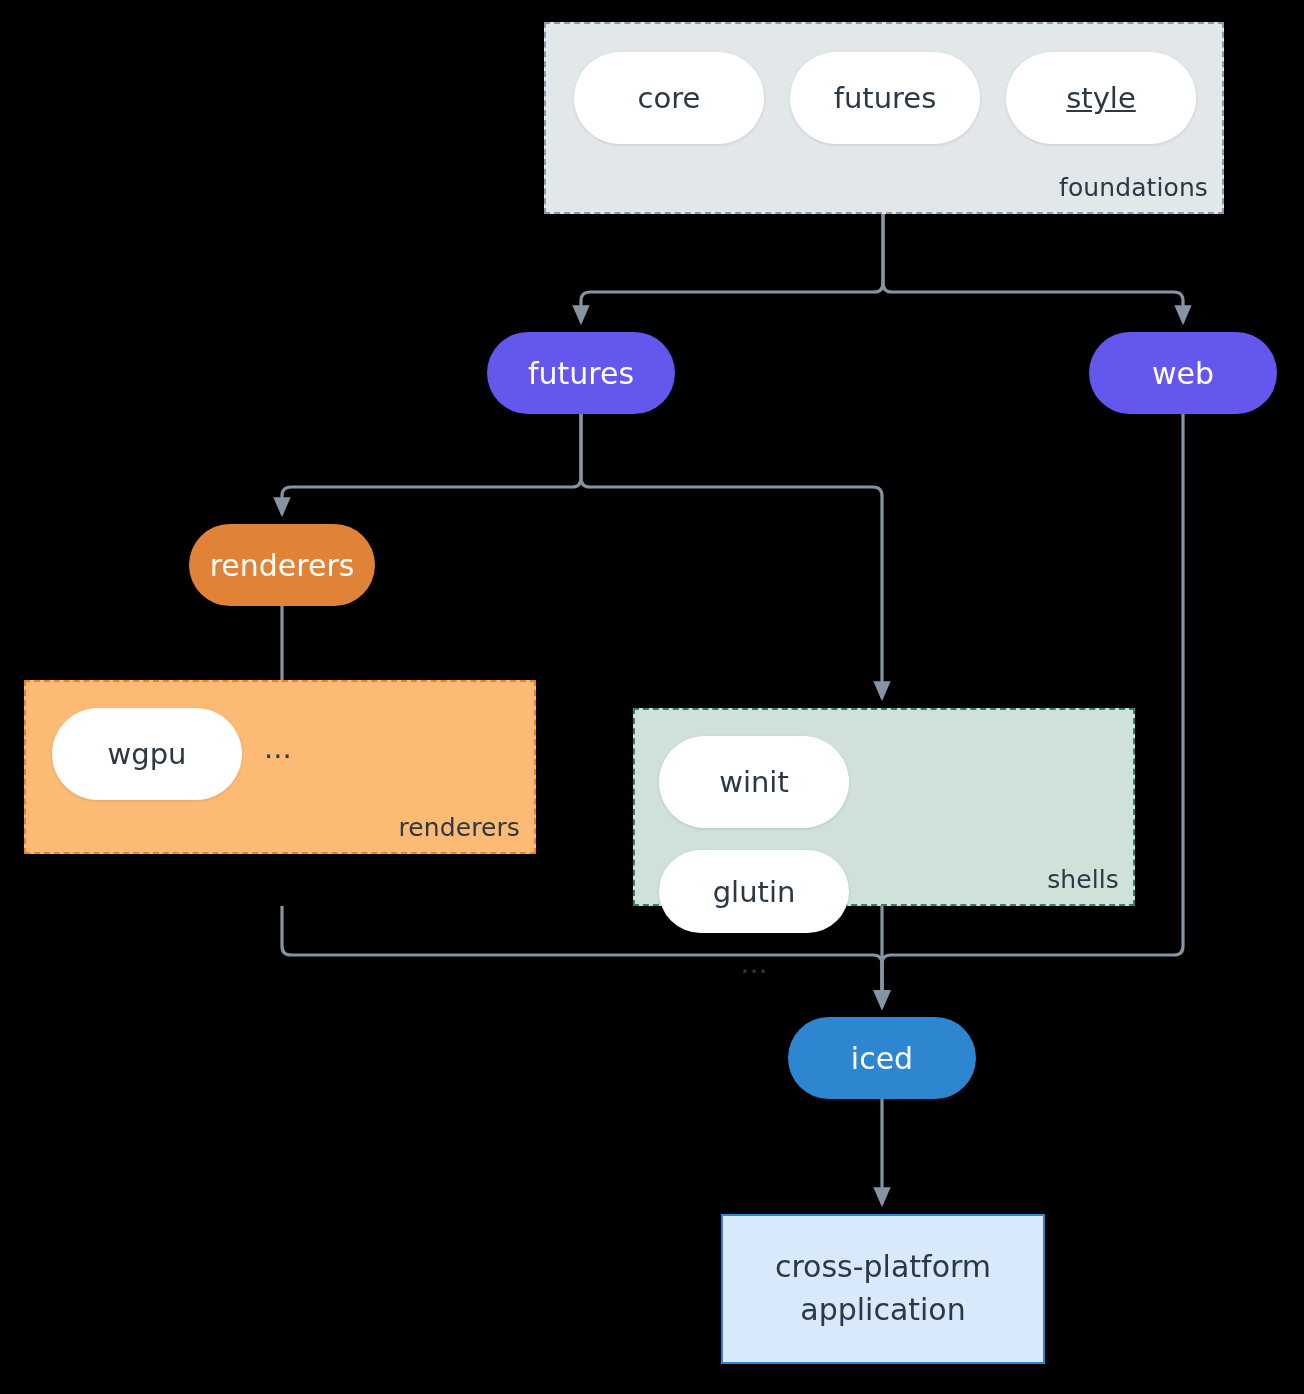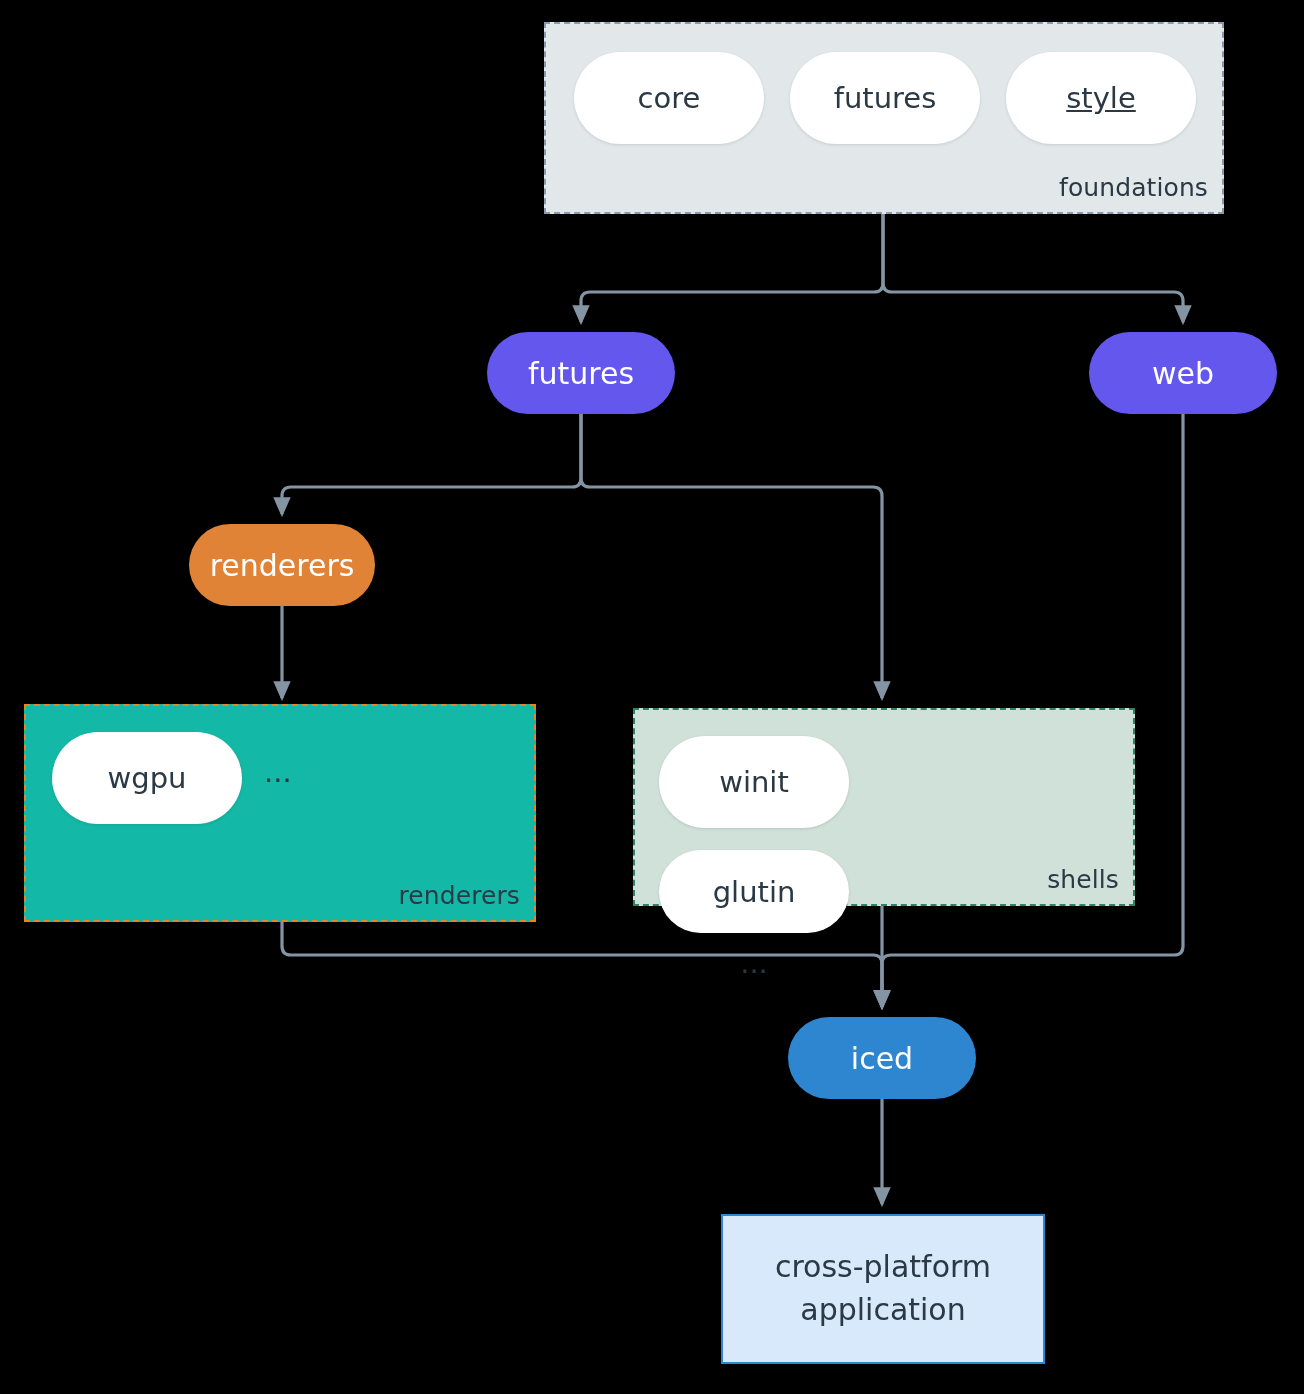--- a/index.html
+++ b/index.html
@@ -34,24 +34,24 @@
   .group-foundations {
     left: 544px;
     top: 22px;
     width: 680px;
     height: 192px;
     background: #e2e7ea;
     border: 2px dashed #8b9bad;
   }
   .group-renderers {
     left: 24px;
-    top: 704px;
+    top: 680px;
     width: 512px;
-    height: 218px;
-    background: #14b8a6;
+    height: 174px;
+    background: #fdba74;
     border: 2px dashed #e8832c;
   }
   .group-shells {
     left: 633px;
     top: 708px;
     width: 502px;
     height: 198px;
     background: #d0e1da;
     border: 2px dashed #2f8168;
   }

